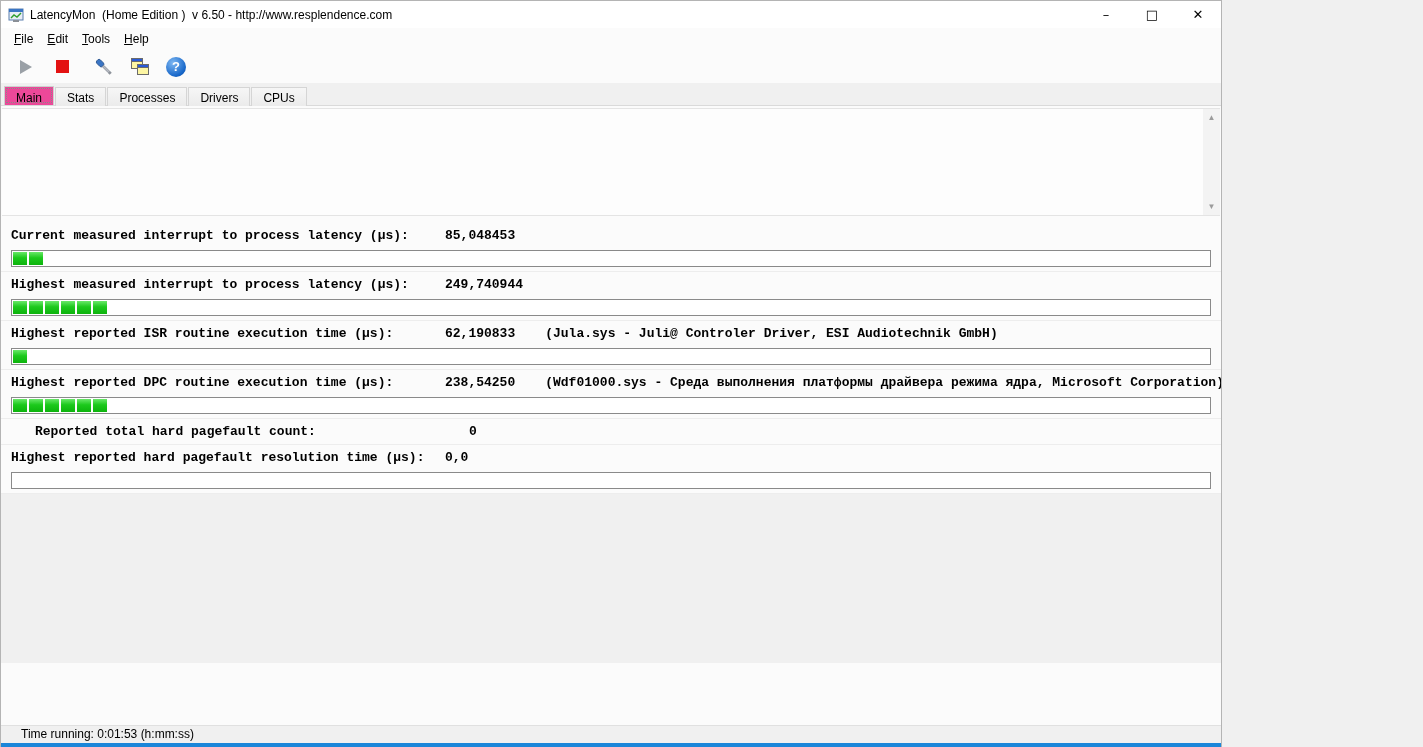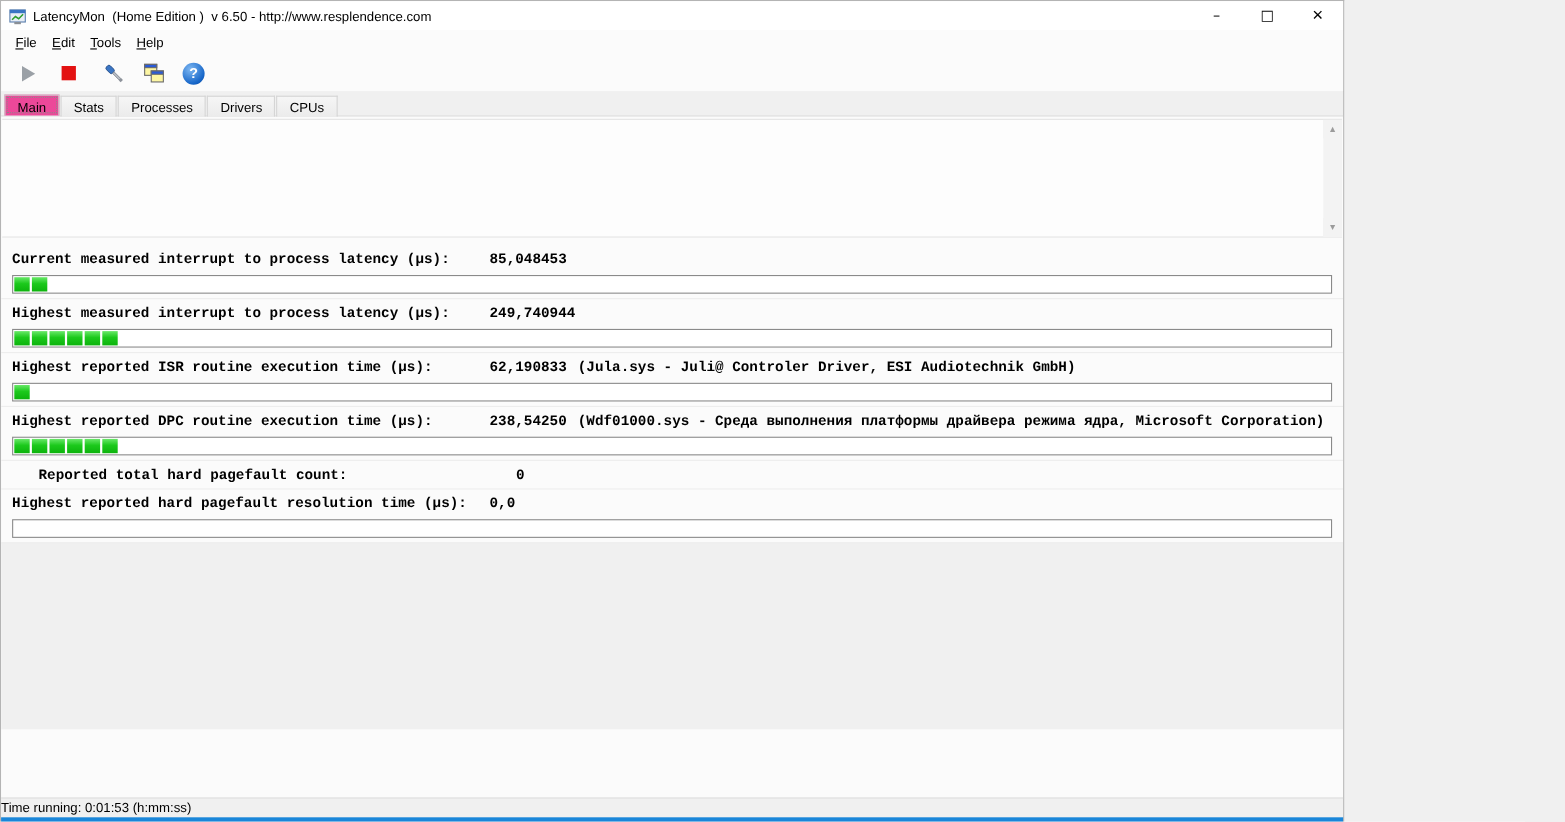--- a/index.html
+++ b/index.html
@@ -95,34 +95,34 @@
   .vscroll .arrow {
     height: 17px; font-size: 8px; color: #9b9b9b; text-align: center; line-height: 17px;
     background: #f3f3f3; border: none;
   }
   
   .panel-stats { margin-top: 7px; }
   .stat-row { padding: 5px 10px 4px 10px; border-top: 1px solid #ededed; }
   .stat-row:first-child { border-top: none; }
   .stat-line { height: 16px; line-height: 16px; white-space: pre; }
   .stat-label { display: inline-block; width: 434px; }
-  .stat-extra { margin-left: 10px; }
+  .stat-extra { margin-left: 30px; }
   .stat-bar {
     margin-top: 6px; height: 17px; border: 1px solid #8a8a8a; background: #ffffff;
     display: flex; align-items: stretch; padding: 1px; gap: 2px;
   }
   .seg {
     width: 14px; flex: 0 0 auto;
     background: linear-gradient(#68e868 0%, #1cc91c 45%, #0db30d 100%);
   }
   .stats-tail { height: 170px; background: #f0f0f0; border-top: 1px solid #ededed; }
   
   .statusbar {
     flex: 0 0 auto; height: 18px; background: #f0f0f0; border-top: 1px solid #e0e0e0;
-    font-size: 12px; line-height: 17px; padding-left: 0; color: #000;
+    font-size: 12px; line-height: 17px; padding-left: 20px; color: #000;
   }
   .bottom-accent { flex: 0 0 auto; height: 4px; background: #1a86d9; }
 </style>
 </head>
 <body>
 
 <div class="window">
 
   <div class="titlebar">
     <svg class="app-icon" viewBox="0 0 16 16">

